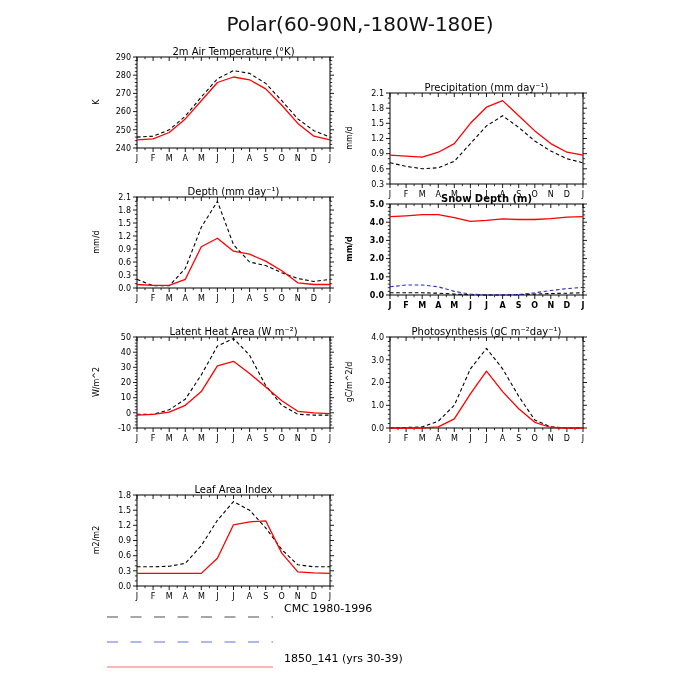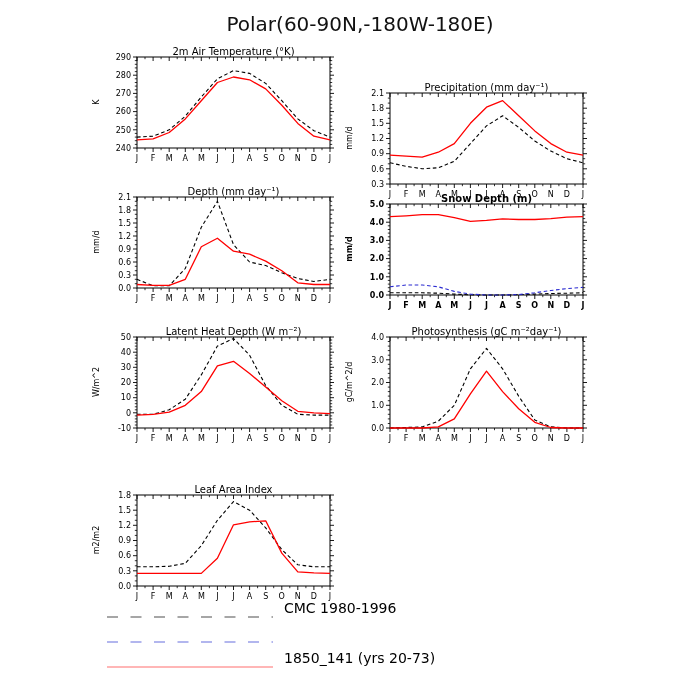--- a/index.html
+++ b/index.html
@@ -26,21 +26,21 @@
   .chart-ylabel {
     position:absolute; left:17px; top:57px; font-size:8px; white-space:nowrap;
     transform:translate(-50%,-50%) rotate(-90deg);
   }
   .chart-canvas { position:absolute; left:0; top:0; }
   .legend-row {
     position:absolute; left:107px; height:12px;
     display:flex; align-items:center;
   }
   .legend-line { display:inline-block; width:166px; height:6px; margin-right:11px; }
-  .legend-label { font-size:14px; white-space:nowrap; }
+  .legend-label { font-size:11px; white-space:nowrap; }
 </style>
 </head>
 <body>
 
 <div class="figure">
 
   <div class="main-title">Polar(60-90N,-180W-180E)</div>
 
   <div class="chart pos-0">
     <div class="chart-title">2m Air Temperature (°K)</div>
@@ -542,21 +542,21 @@
         <line x1="251.0" y1="12" x2="251.0" y2="16" stroke="#000" stroke-width="0.9"></line>
         <text x="251" y="116" font-size="8" fill="#000" text-anchor="middle" font-family="DejaVu Sans, sans-serif">J</text>
         <rect x="58" y="12" width="193" height="91" fill="none" stroke="#000" stroke-width="1"></rect>
         <polyline points="58.0,100.8 74.1,100.8 90.2,100.8 106.3,101.2 122.3,102.1 138.4,102.8 154.5,103.0 170.6,103.0 186.7,102.6 202.8,102.1 218.8,101.5 234.9,101.2 251.0,100.8" fill="none" stroke="#000000" stroke-width="1.1" stroke-dasharray="3.6 2.6" stroke-linejoin="round"></polyline>
         <polyline points="58.0,94.8 74.1,93.0 90.2,93.0 106.3,94.8 122.3,99.4 138.4,102.1 154.5,103.0 170.6,103.0 186.7,102.5 202.8,100.8 218.8,98.5 234.9,96.6 251.0,95.4" fill="none" stroke="#2a2ad0" stroke-width="1.1" stroke-dasharray="3.6 2.6" stroke-linejoin="round"></polyline>
         <polyline points="58.0,24.7 74.1,23.8 90.2,22.6 106.3,22.6 122.3,25.6 138.4,29.3 154.5,28.4 170.6,26.9 186.7,27.5 202.8,27.5 218.8,26.6 234.9,25.1 251.0,24.7" fill="none" stroke="#ff0000" stroke-width="1.3" stroke-linejoin="round"></polyline>
       </svg>
   </div>
 
   <div class="chart pos-4">
-    <div class="chart-title">Latent Heat Depth (W m⁻²)</div>
+    <div class="chart-title">Latent Heat Area (W m⁻²)</div>
     <div class="chart-ylabel">W/m^2</div>
     <svg class="chart-canvas" width="270" height="136">
         <line x1="54" y1="103.0" x2="58" y2="103.0" stroke="#000" stroke-width="0.9"></line>
         <line x1="251" y1="103.0" x2="255" y2="103.0" stroke="#000" stroke-width="0.9"></line>
         <text x="52" y="105.8" font-size="8" fill="#000" text-anchor="end" font-family="DejaVu Sans, sans-serif">-10</text>
         <line x1="54" y1="87.8" x2="58" y2="87.8" stroke="#000" stroke-width="0.9"></line>
         <line x1="251" y1="87.8" x2="255" y2="87.8" stroke="#000" stroke-width="0.9"></line>
         <text x="52" y="90.63333333333333" font-size="8" fill="#000" text-anchor="end" font-family="DejaVu Sans, sans-serif">0</text>
         <line x1="54" y1="72.7" x2="58" y2="72.7" stroke="#000" stroke-width="0.9"></line>
         <line x1="251" y1="72.7" x2="255" y2="72.7" stroke="#000" stroke-width="0.9"></line>
@@ -936,16 +936,16 @@
   </div>
   <div class="legend-row" style="top:627px">
     <span class="legend-line"><svg width="166" height="6">
           <line x1="0" y1="3" x2="166" y2="3" stroke="#b2b6ee" stroke-width="2" stroke-dasharray="11 12.5"></line>
         </svg></span>
   </div>
   <div class="legend-row" style="top:652px">
     <span class="legend-line"><svg width="166" height="6">
           <line x1="0" y1="3" x2="166" y2="3" stroke="#ff9e9e" stroke-width="1.6"></line>
         </svg></span>
-    <span class="legend-label">1850_141 (yrs 20-73)</span>
+    <span class="legend-label">1850_141 (yrs 30-39)</span>
   </div>
 
 </div>
 
 </body></html>

